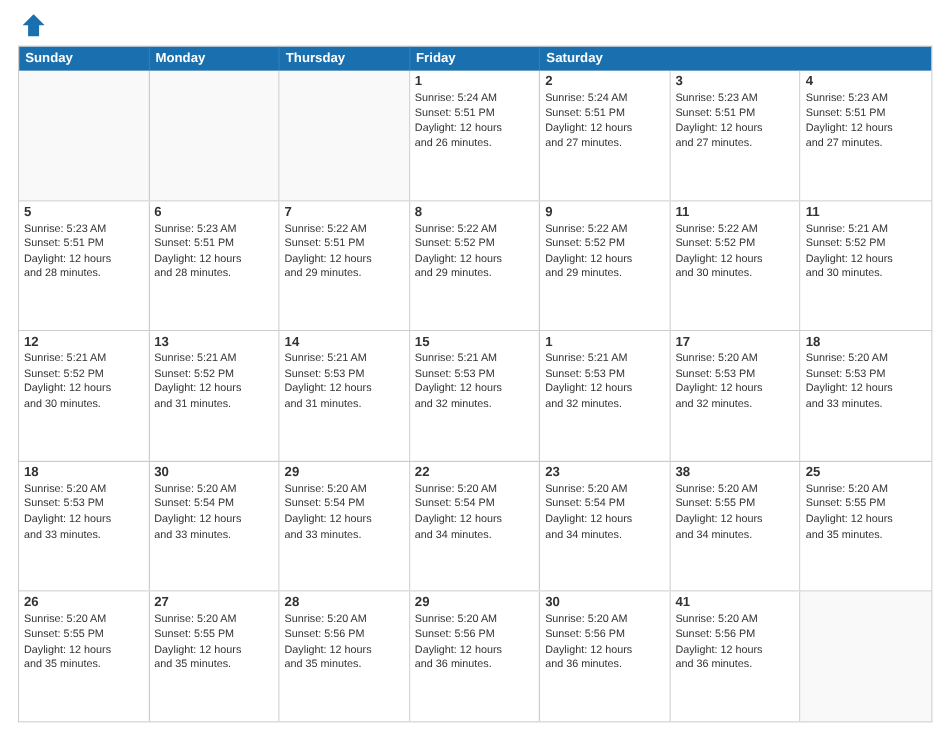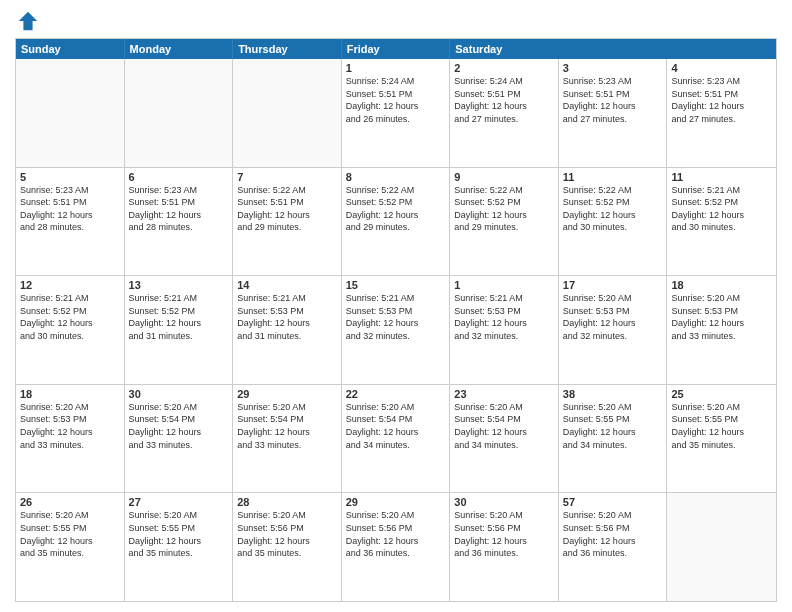--- a/index.html
+++ b/index.html
@@ -357,21 +357,21 @@
 and 36 minutes.</div>
           </div>
           <div class="cal-cell">
             <div class="day-num">30</div>
             <div class="cell-text" style="white-space: pre-line;">Sunrise: 5:20 AM
 Sunset: 5:56 PM
 Daylight: 12 hours
 and 36 minutes.</div>
           </div>
           <div class="cal-cell">
-            <div class="day-num">57</div>
+            <div class="day-num">41</div>
             <div class="cell-text" style="white-space: pre-line;">Sunrise: 5:20 AM
 Sunset: 5:56 PM
 Daylight: 12 hours
 and 36 minutes.</div>
           </div>
           <div class="cal-cell empty"></div>
         </div>
       </div>
   </div>
 </div>

